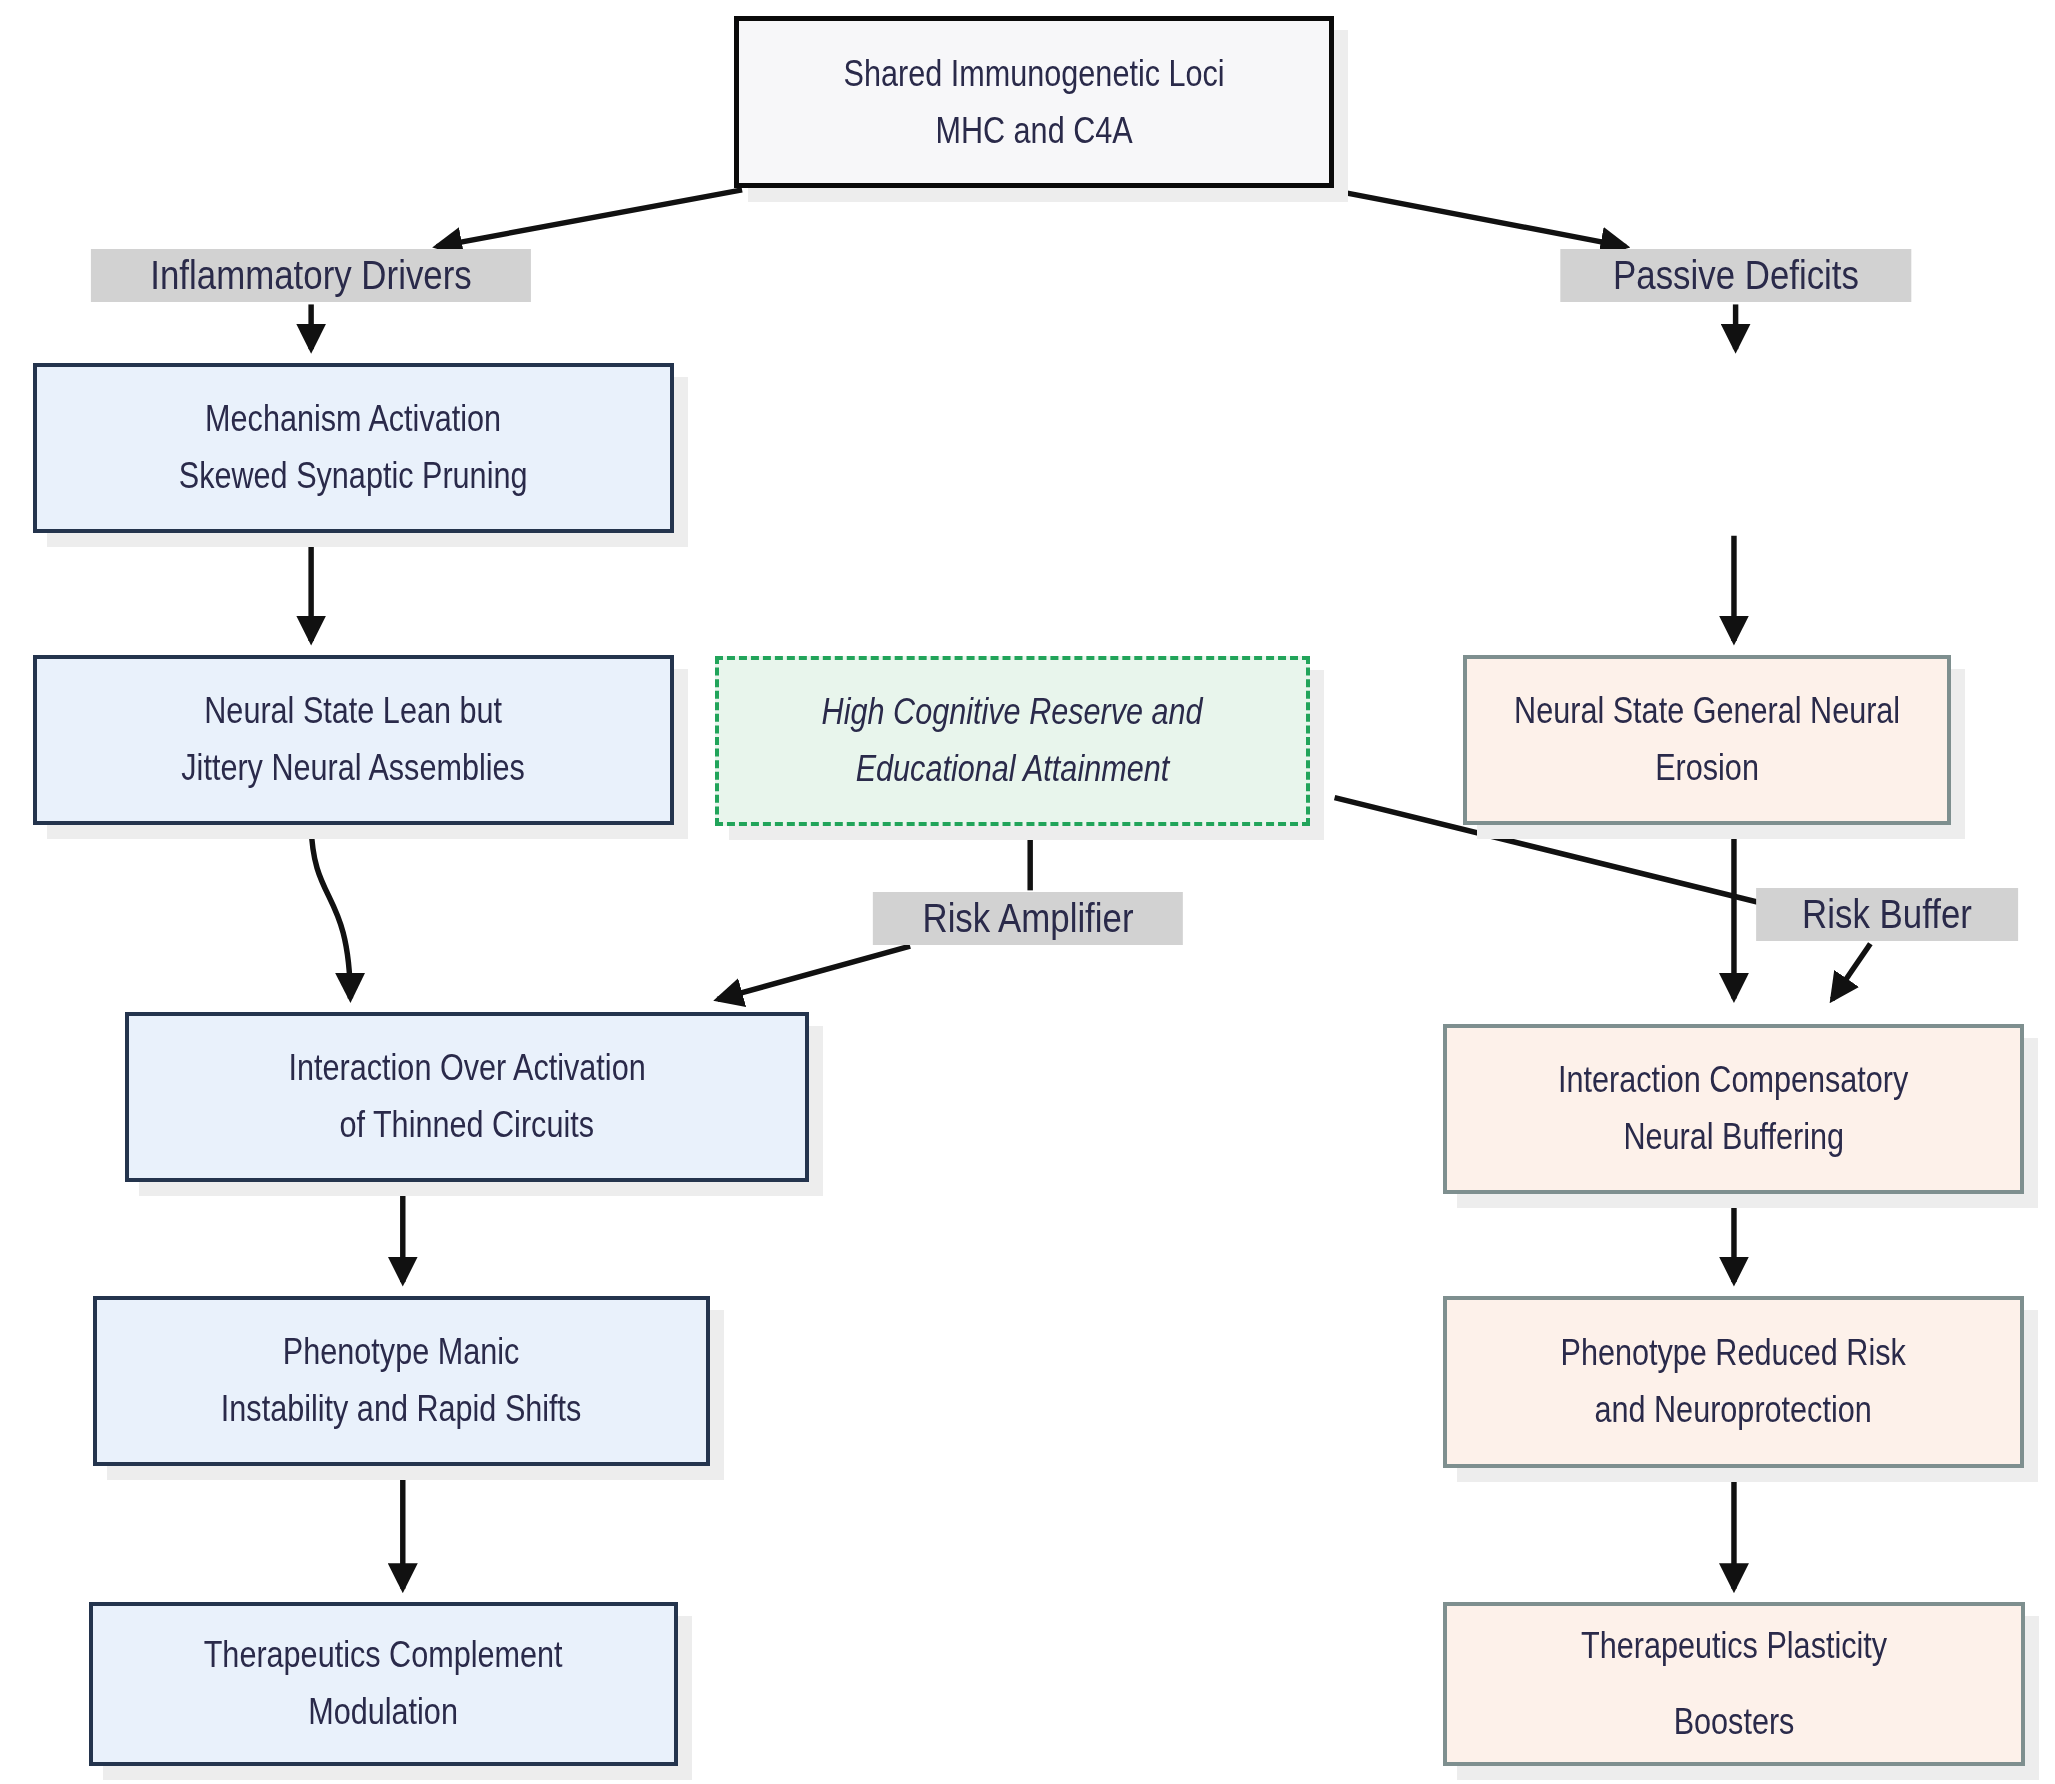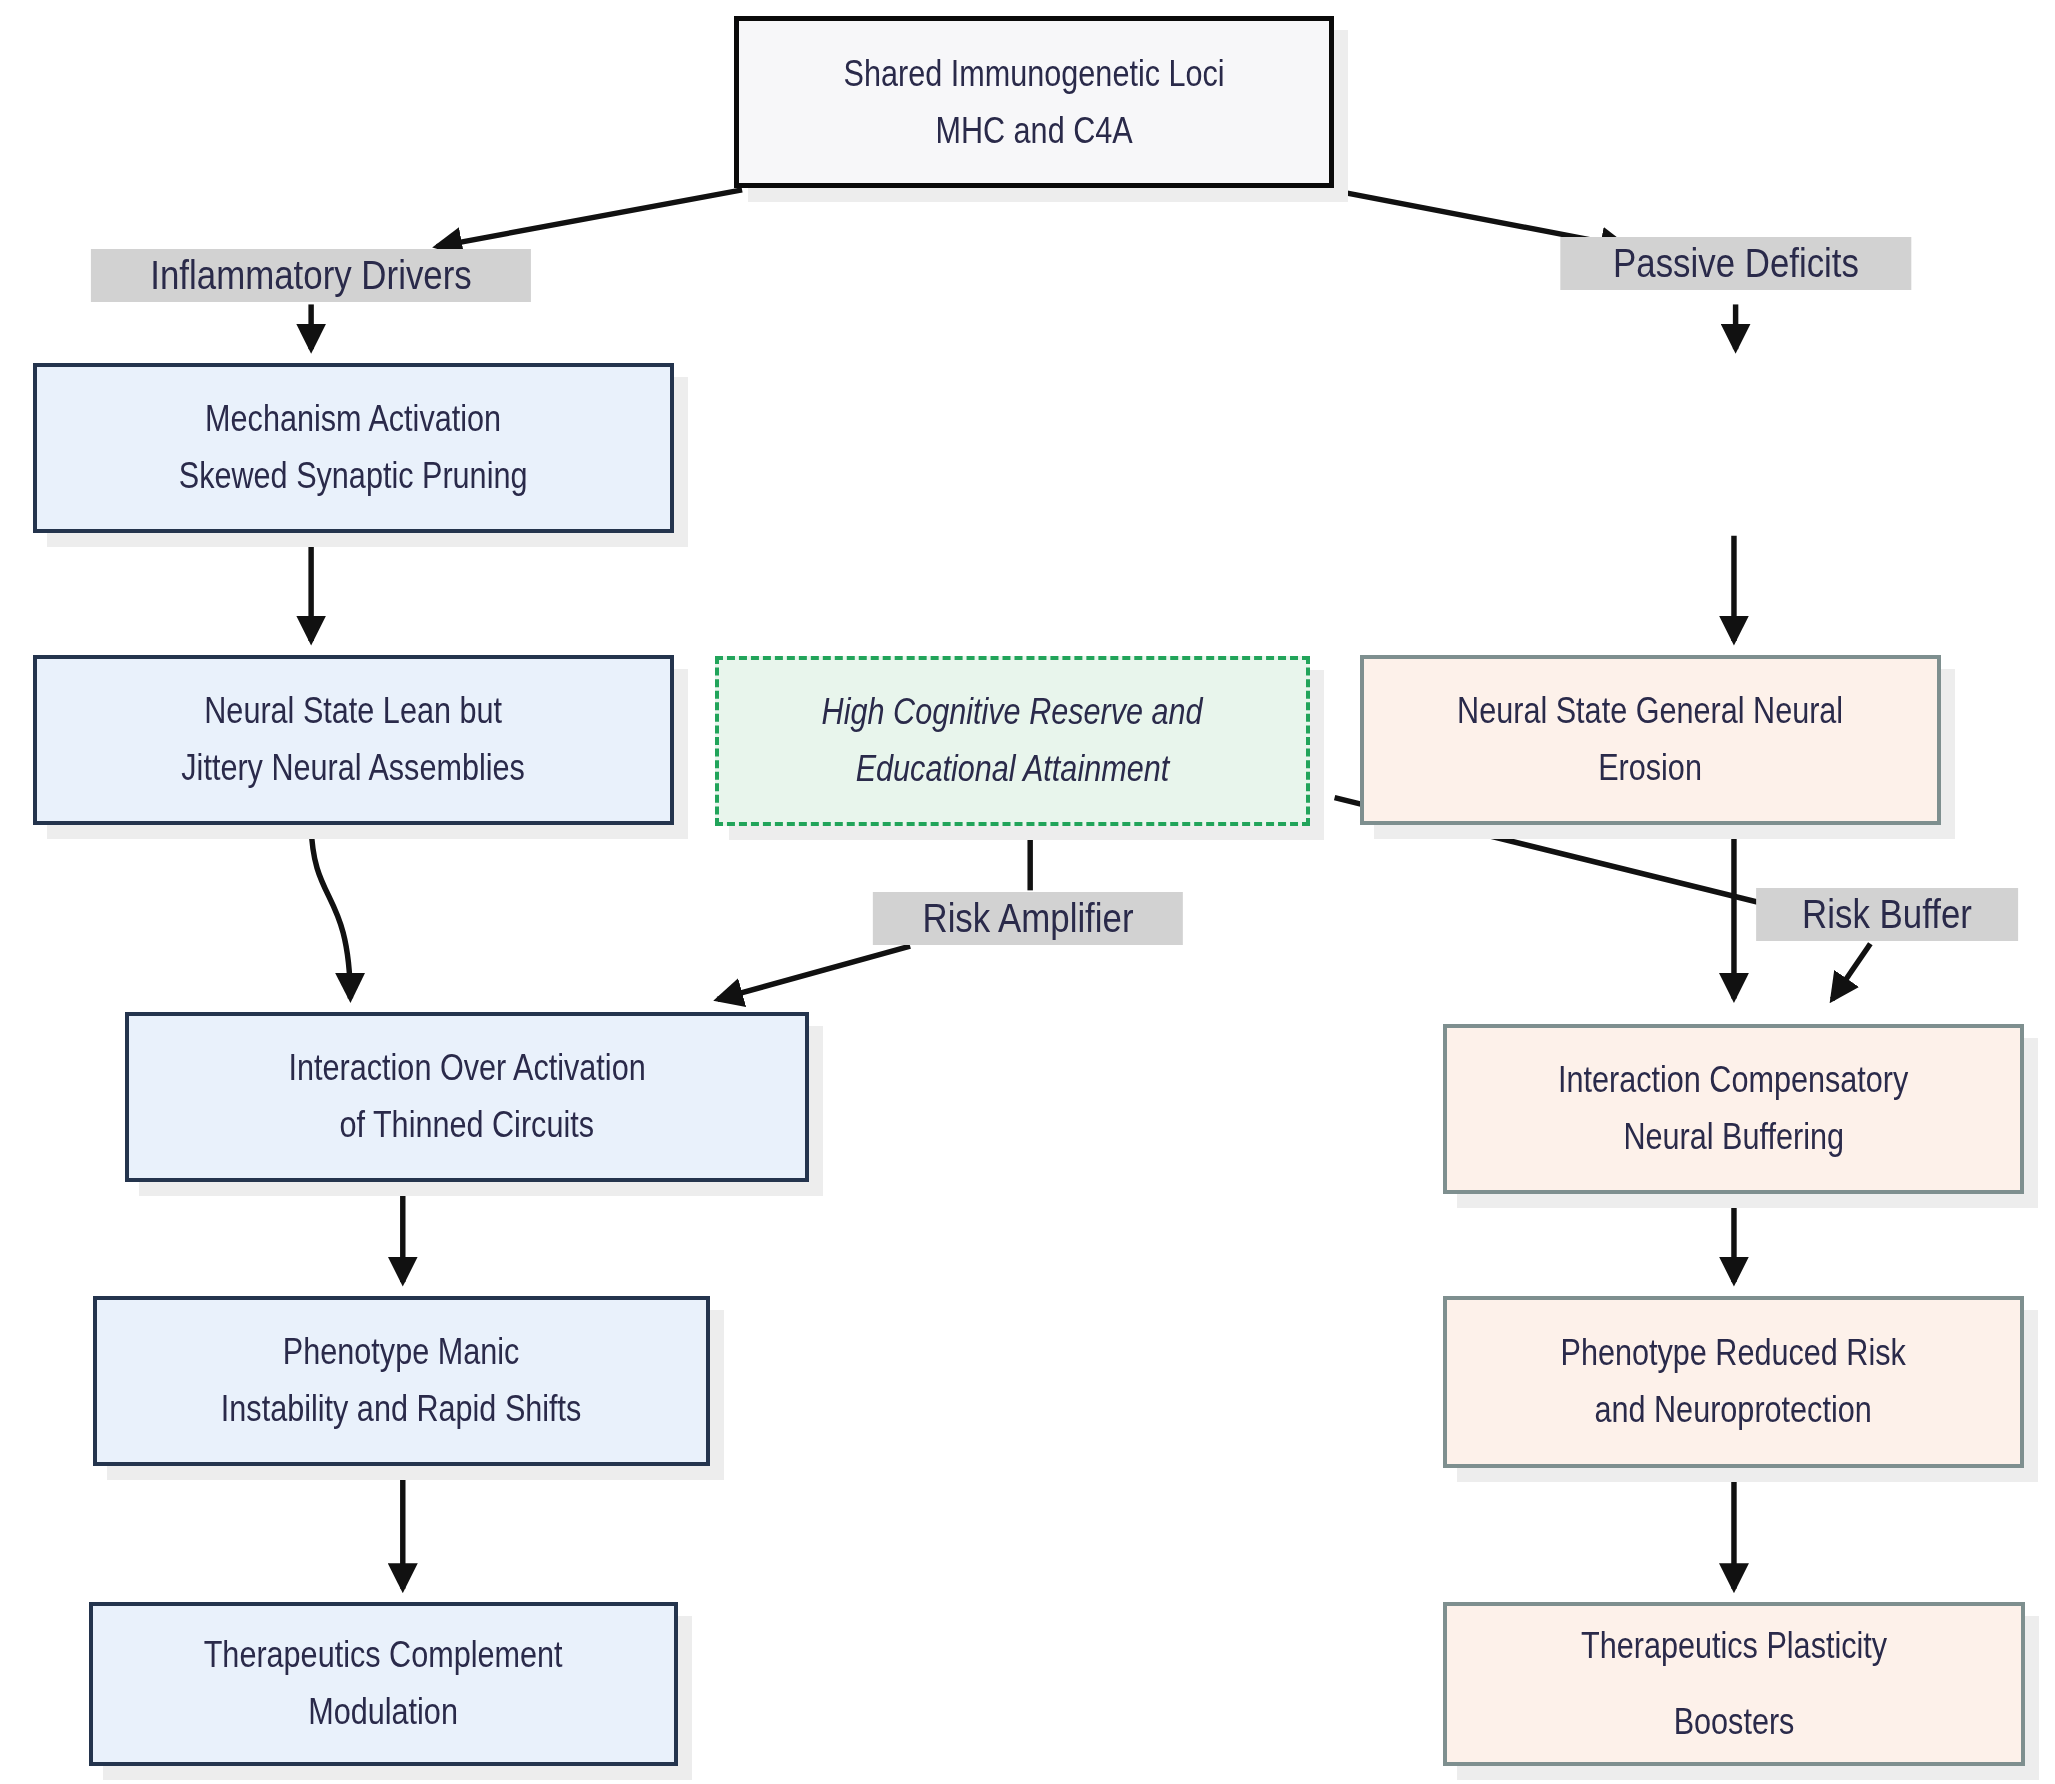--- a/index.html
+++ b/index.html
@@ -67,38 +67,38 @@
   </svg>
 
   <div class="node node-root" style="left:734px;top:16.4px;width:600px;height:172px;">
     <span class="l">Shared Immunogenetic Loci</span>
     <span class="l">MHC and C4A</span>
   </div>
 
   <div class="edge-label" style="left:311px;top:249px;">
     <span class="l">Inflammatory Drivers</span>
   </div>
-  <div class="edge-label" style="left:1736px;top:237px;">
+  <div class="edge-label" style="left:1736px;top:249px;">
     <span class="l">Passive Deficits</span>
   </div>
 
   <div class="node node-blue" style="left:33px;top:363px;width:641px;height:170px;">
     <span class="l">Mechanism Activation</span>
     <span class="l">Skewed Synaptic Pruning</span>
   </div>
 
   <div class="node node-blue" style="left:33px;top:655px;width:641px;height:170px;">
     <span class="l">Neural State Lean but</span>
     <span class="l">Jittery Neural Assemblies</span>
   </div>
   <div class="node node-green" style="left:715px;top:656px;width:595px;height:170px;font-style:italic;">
     <span class="l">High Cognitive Reserve and</span>
     <span class="l">Educational Attainment</span>
   </div>
-  <div class="node node-pink" style="left:1360px;top:655px;width:581px;height:170px;">
+  <div class="node node-pink" style="left:1463px;top:655px;width:488px;height:170px;">
     <span class="l">Neural State General Neural</span>
     <span class="l">Erosion</span>
   </div>
 
   <div class="edge-label" style="left:1028px;top:892px;">
     <span class="l">Risk Amplifier</span>
   </div>
   <div class="edge-label" style="left:1887px;top:888px;">
     <span class="l">Risk Buffer</span>
   </div>

